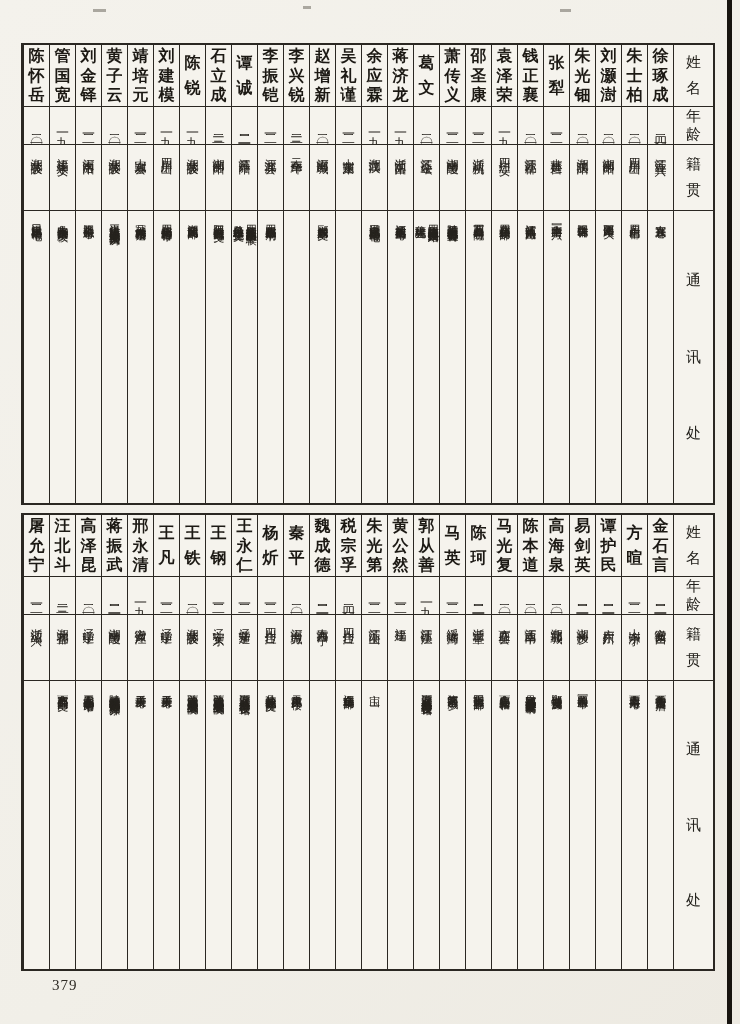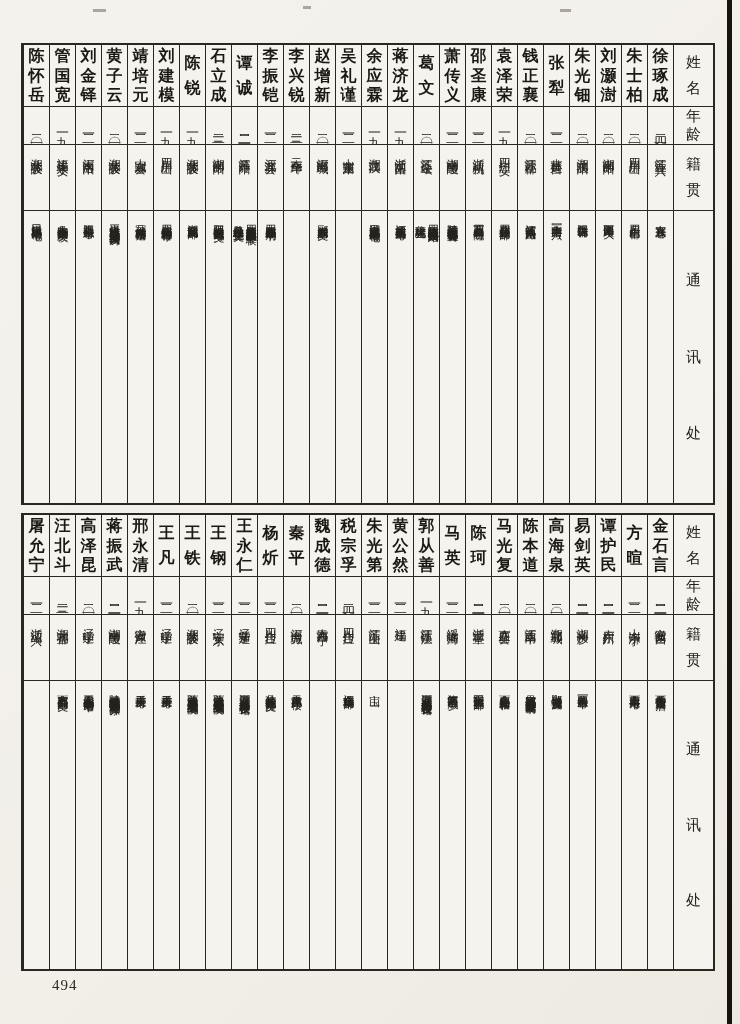--- a/index.html
+++ b/index.html
@@ -853,18 +853,18 @@
       <div class="cell c-age">
         <span class="vtext">二一</span>
       </div>
       <div class="cell c-origin">
         <span class="vtext">浙江绍兴</span>
       </div>
       <div class="cell c-addr"></div>
     </div>
   </div>
 
-<div class="pagenum">494</div>
+<div class="pagenum">379</div>
 
 <div class="scan-right"></div>
 <div class="speck s1"></div>
 <div class="speck s2"></div>
 <div class="speck s3"></div>
 
 </body></html>

